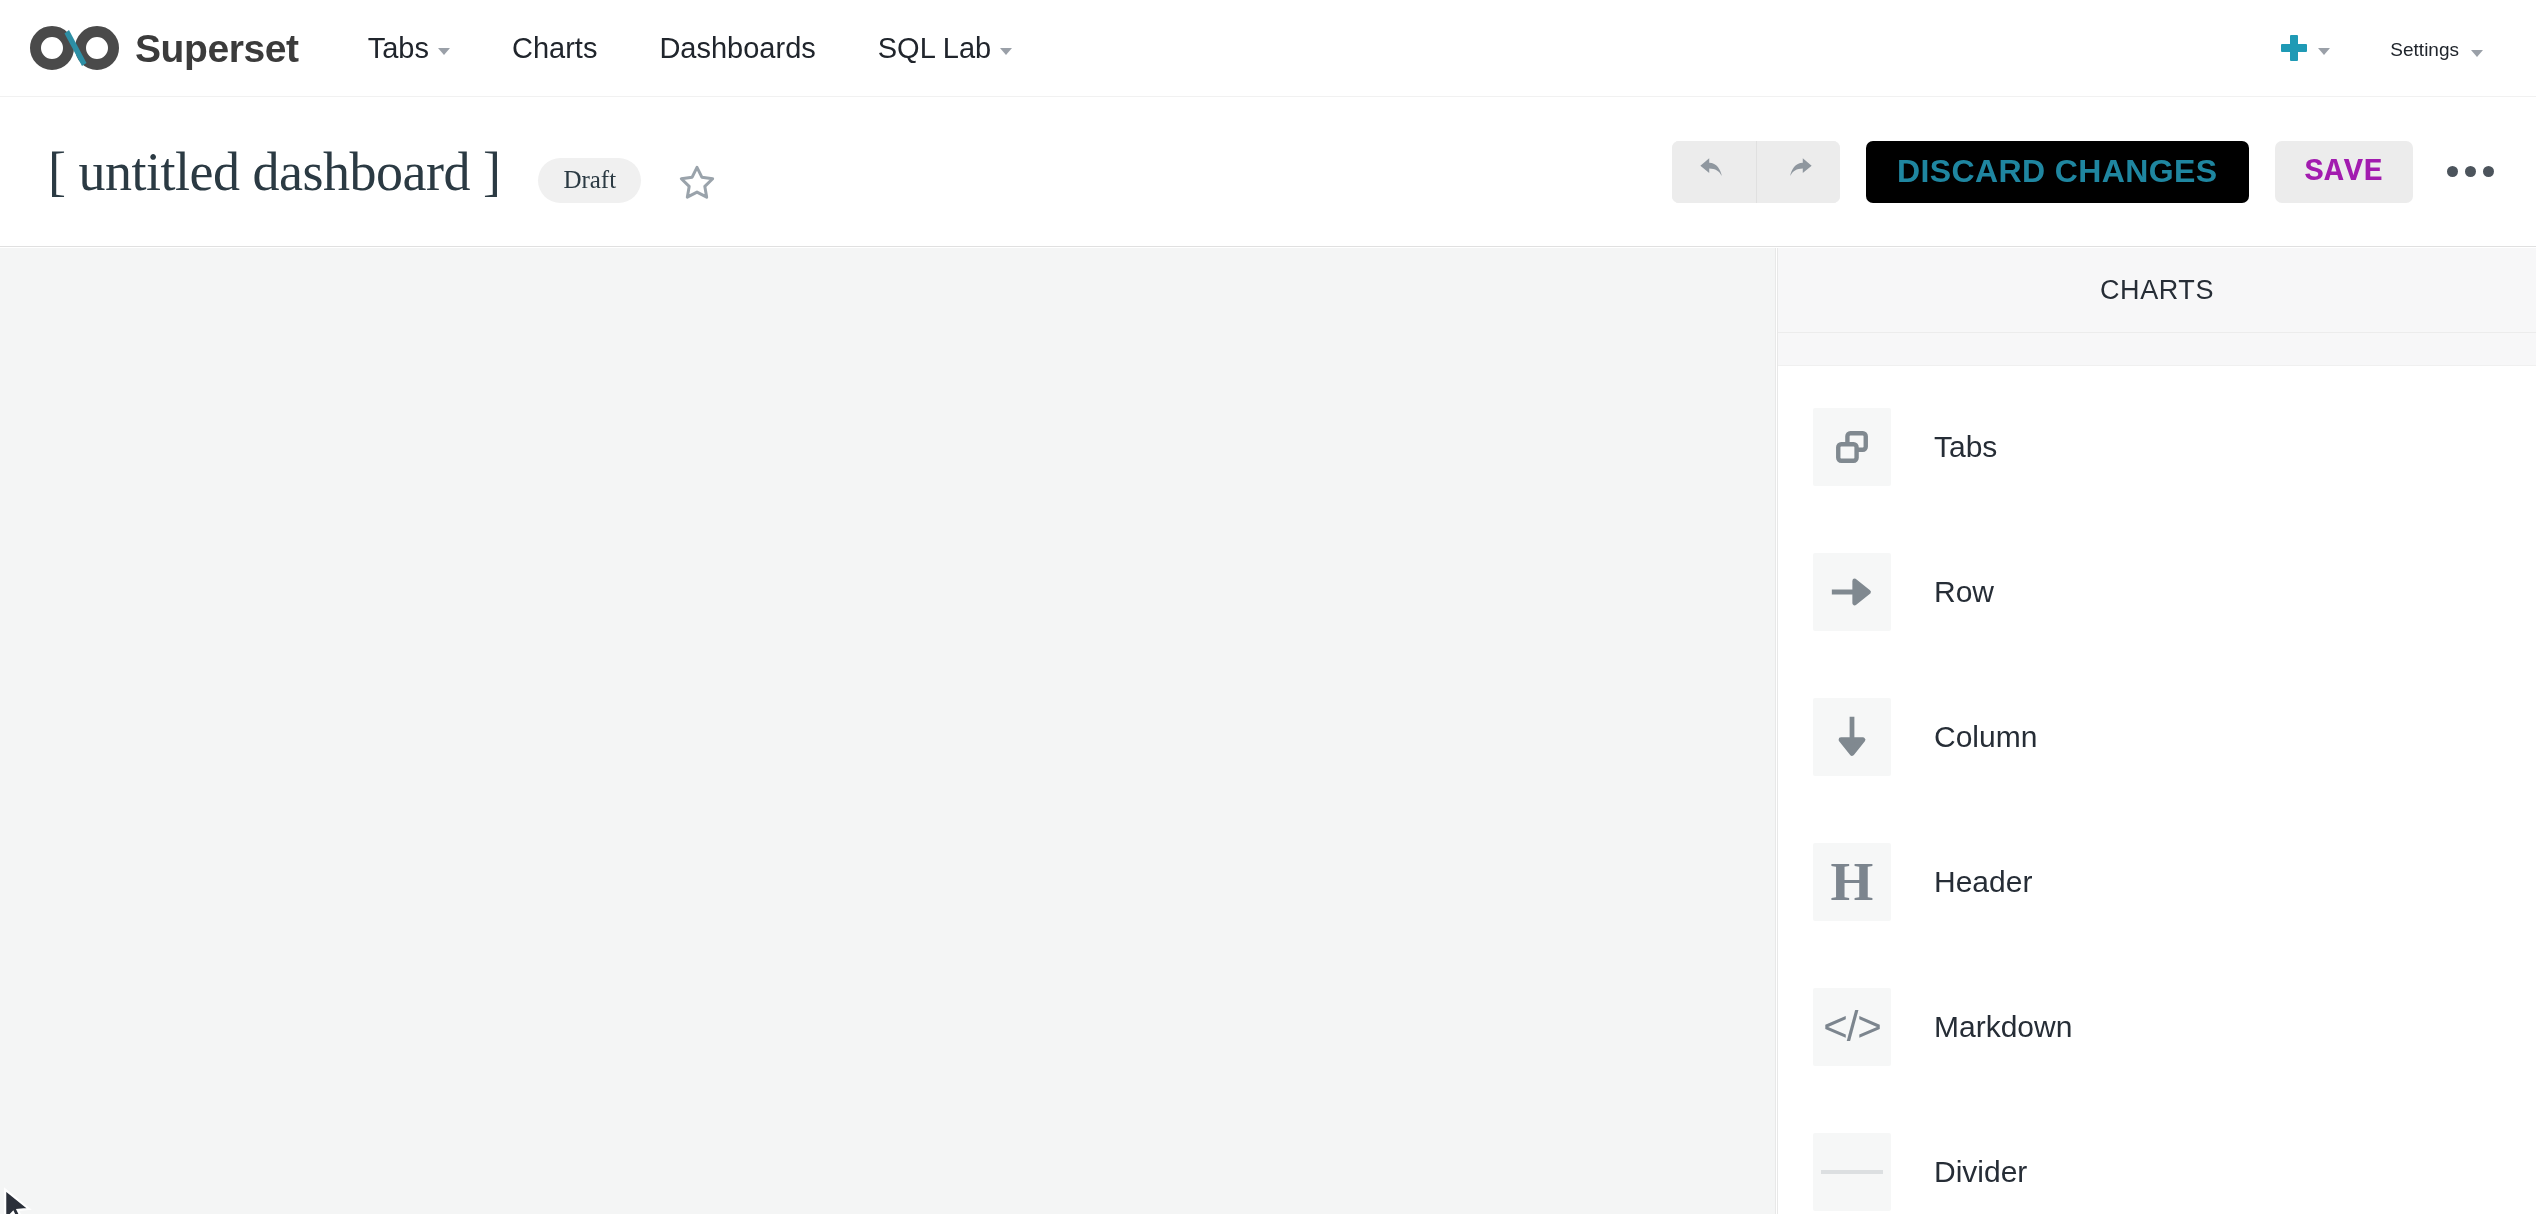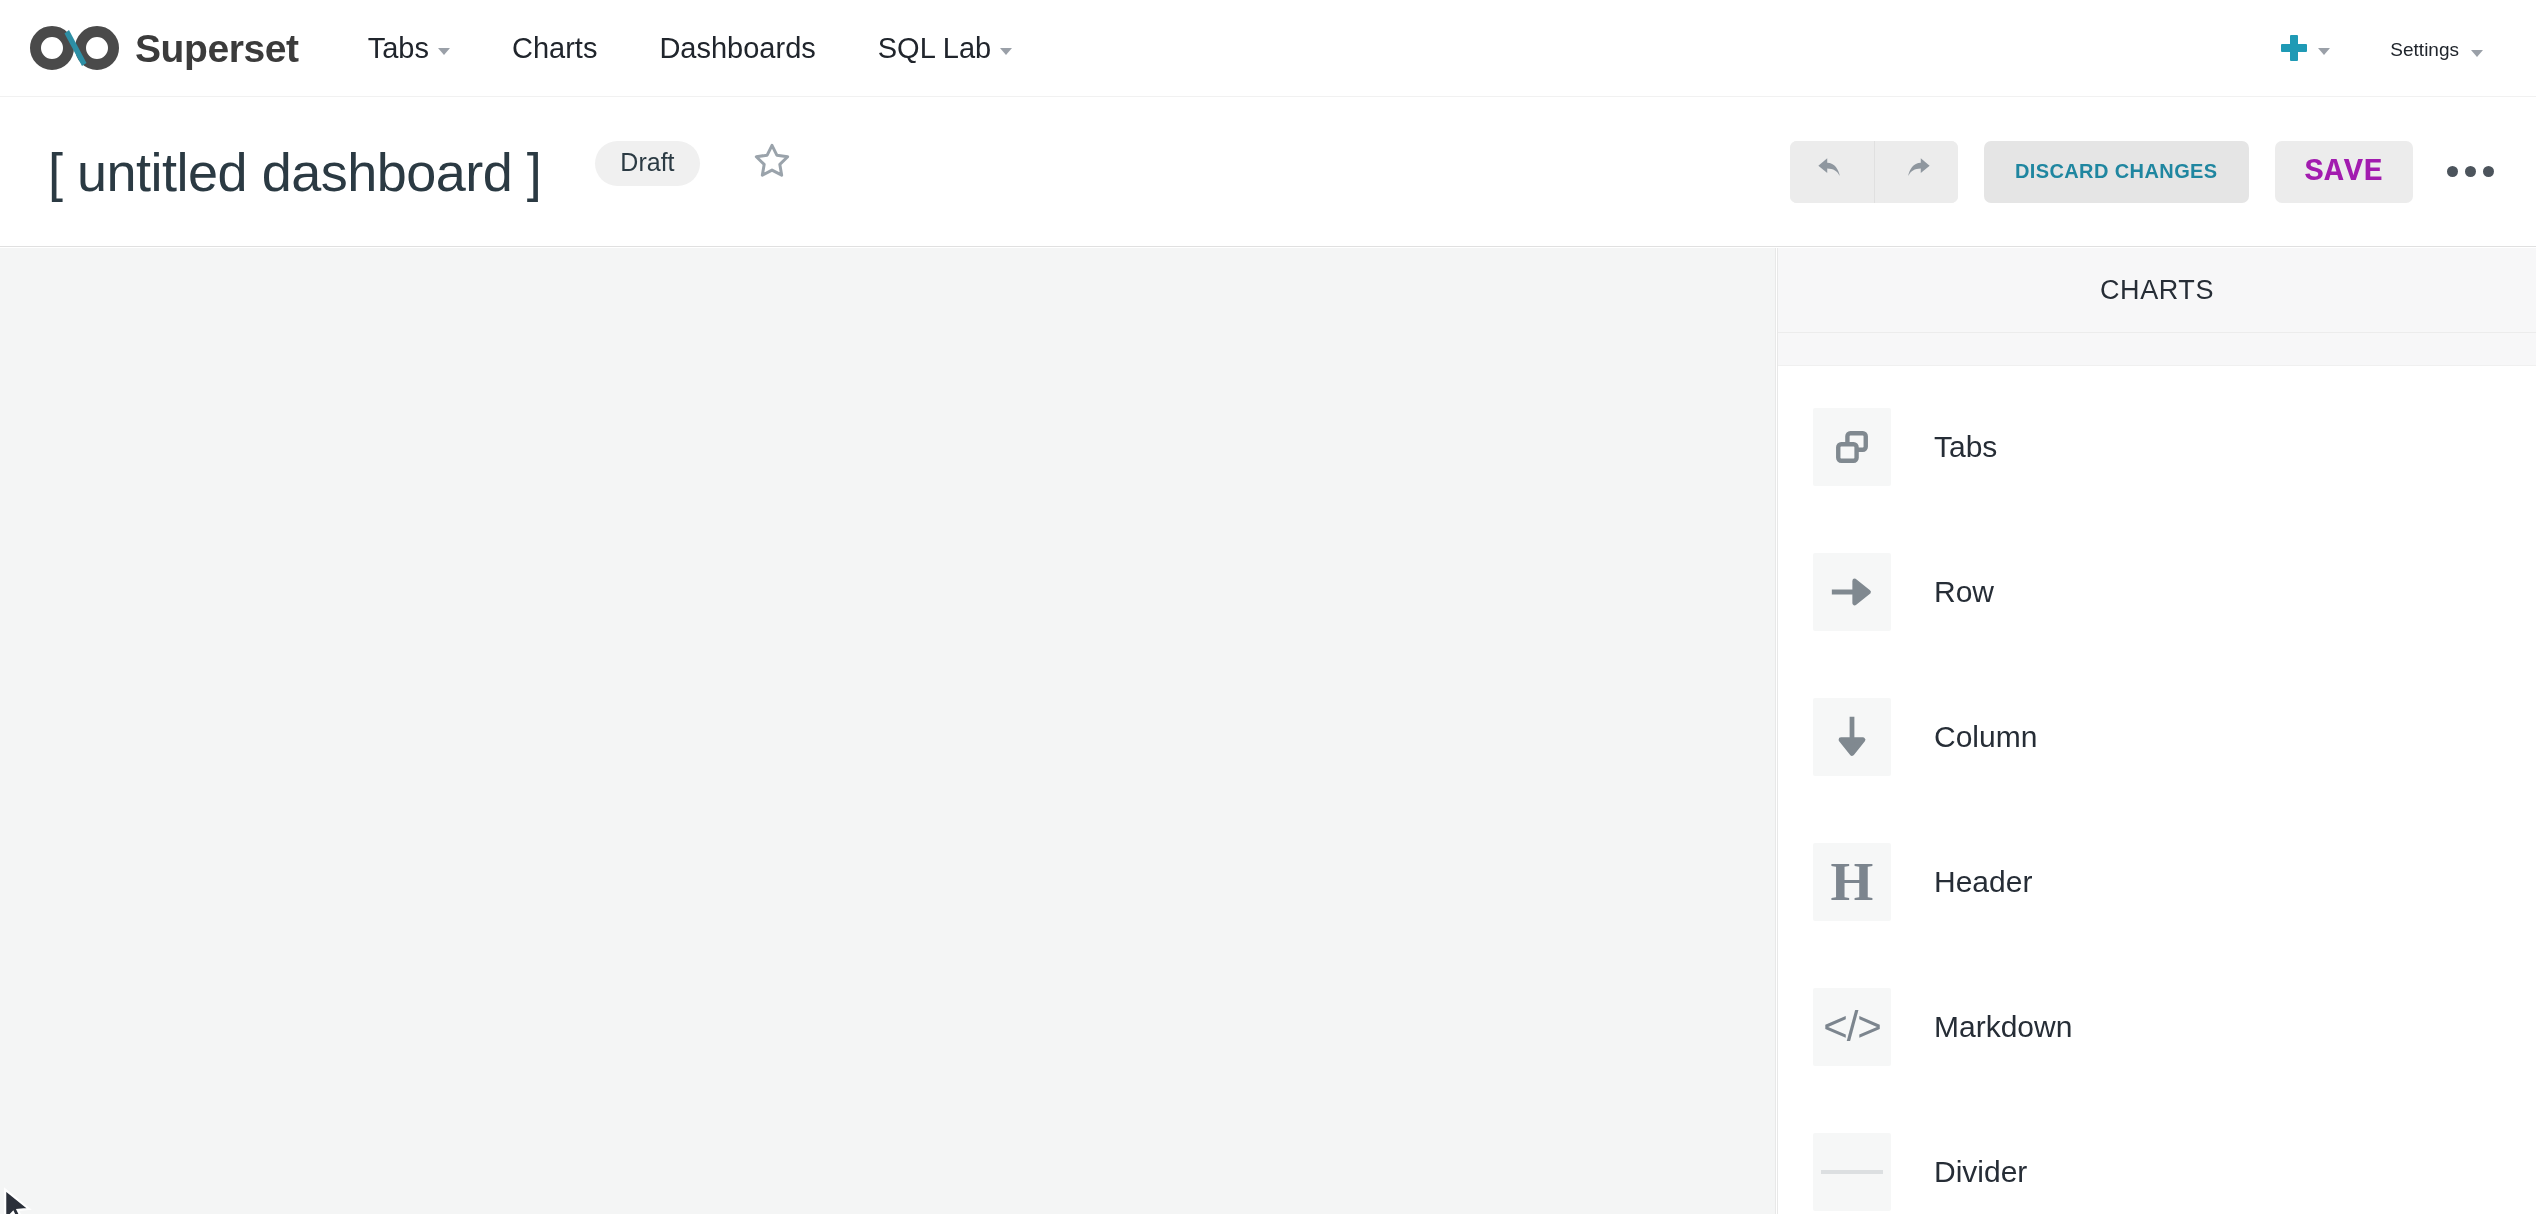--- a/index.html
+++ b/index.html
@@ -131,23 +131,24 @@
     height: 150px;
     background: #ffffff;
     display: flex;
     align-items: center;
     border-bottom: 1px solid #e0e0e0;
     z-index: 20;
   }
 
   .title-block {
     display: flex;
-    align-items: flex-start;
+    align-items: flex-end;
     margin-left: 48px;
-    gap: 16px;
+    gap: 0;
+    font-family: Liberation Serif, serif;
   }
   .dash-title {
     font-size: 54px;
     color: #2b3a43;
     font-weight: 400;
     letter-spacing: -0.5px;
     cursor: text;
     white-space: nowrap;
   }
   .draft-badge {
@@ -189,27 +190,27 @@
     display: flex;
     align-items: center;
     justify-content: center;
     cursor: pointer;
     background: #ececec;
   }
   .ur-btn + .ur-btn { border-left: 1px solid #e0e0e0; }
   .ur-btn svg { display: block; }
 
   .btn-discard {
-    background: #e5e5e5;
+    background: #000000;
     color: #1f86a0;
     border: none;
     border-radius: 7px;
     height: 62px;
     padding: 0 31px;
-    font-size: 20px;
+    font-size: 32px;
     font-weight: 700;
     letter-spacing: 0.4px;
     font-family: inherit;
     cursor: pointer;
     white-space: nowrap;
   }
 
   .btn-save {
     background: #ececec;
     color: #a21caf;

